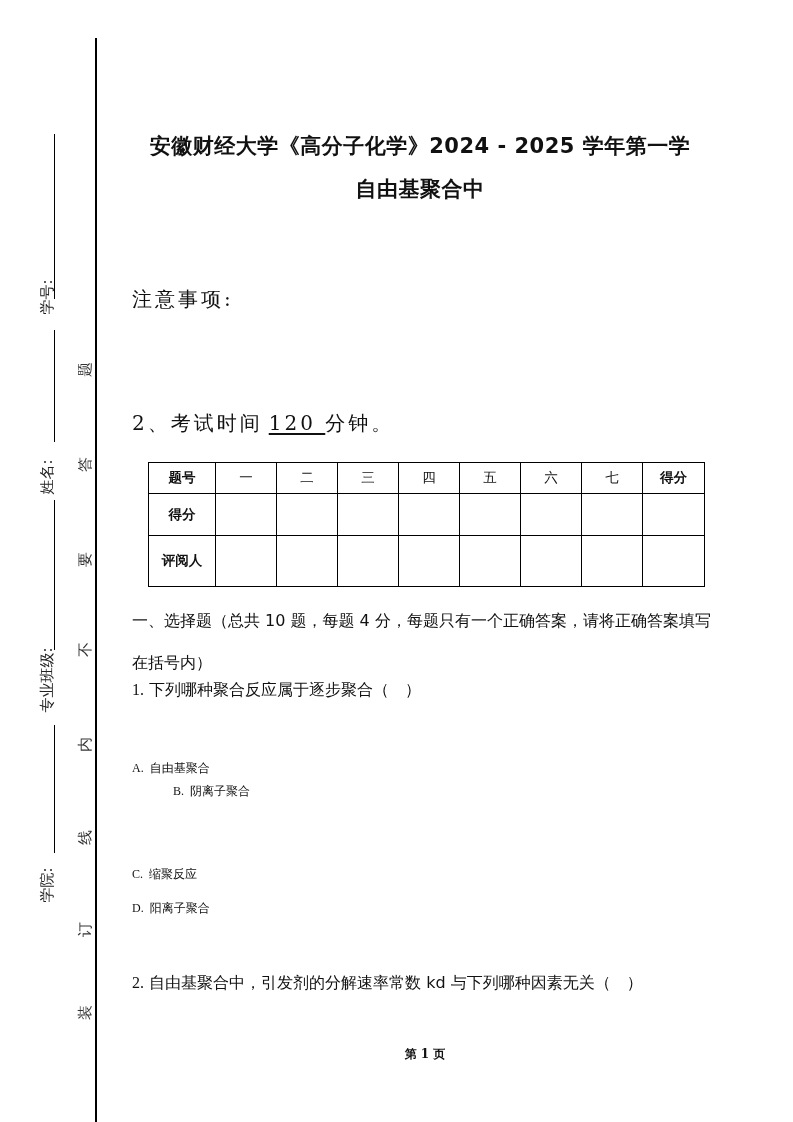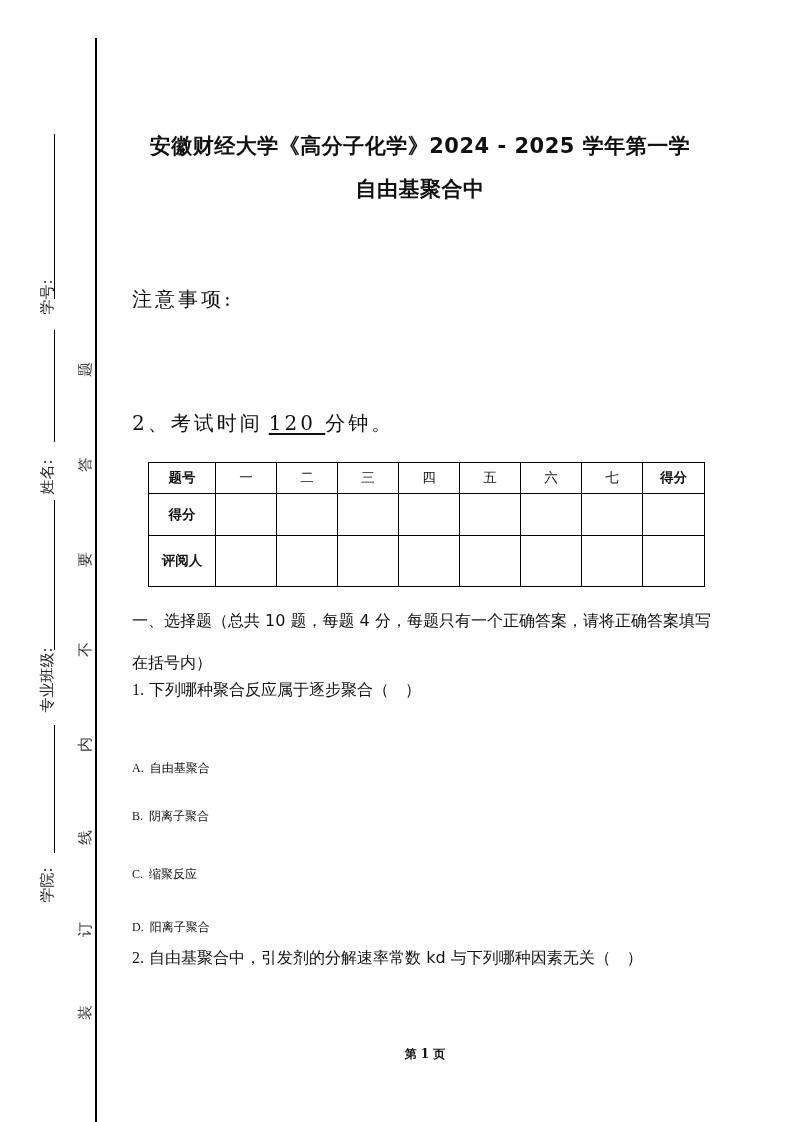--- a/index.html
+++ b/index.html
@@ -128,29 +128,29 @@
 
   <div class="section">一、选择题（总共 10 题，每题 4 分，每题只有一个正确答案，请将正确答案填写在括号内）</div>
 
   <div class="q" style="top:680px;">
     <span class="num">1.</span>
     <span>下列哪种聚合反应属于逐步聚合（　）</span>
   </div>
   <div class="opt" style="top:760px;">
     <span class="letter">A.</span><span>自由基聚合</span>
   </div>
-  <div class="opt" style="top:808px;">
+  <div class="opt" style="top:783px;margin-left:41px;">
     <span class="letter">B.</span><span>阴离子聚合</span>
   </div>
   <div class="opt" style="top:866px;">
     <span class="letter">C.</span><span>缩聚反应</span>
   </div>
-  <div class="opt" style="top:919px;">
+  <div class="opt" style="top:900px;">
     <span class="letter">D.</span><span>阳离子聚合</span>
   </div>
 
-  <div class="q" style="top:948px;text-align:right;">
+  <div class="q" style="top:973px;text-align:right;">
     <span class="num">2.</span>
     <span>自由基聚合中，引发剂的分解速率常数 kd 与下列哪种因素无关（　）</span>
   </div>
 
   <div class="footer">第 1 页</div>
 </div>
 
 </body></html>

